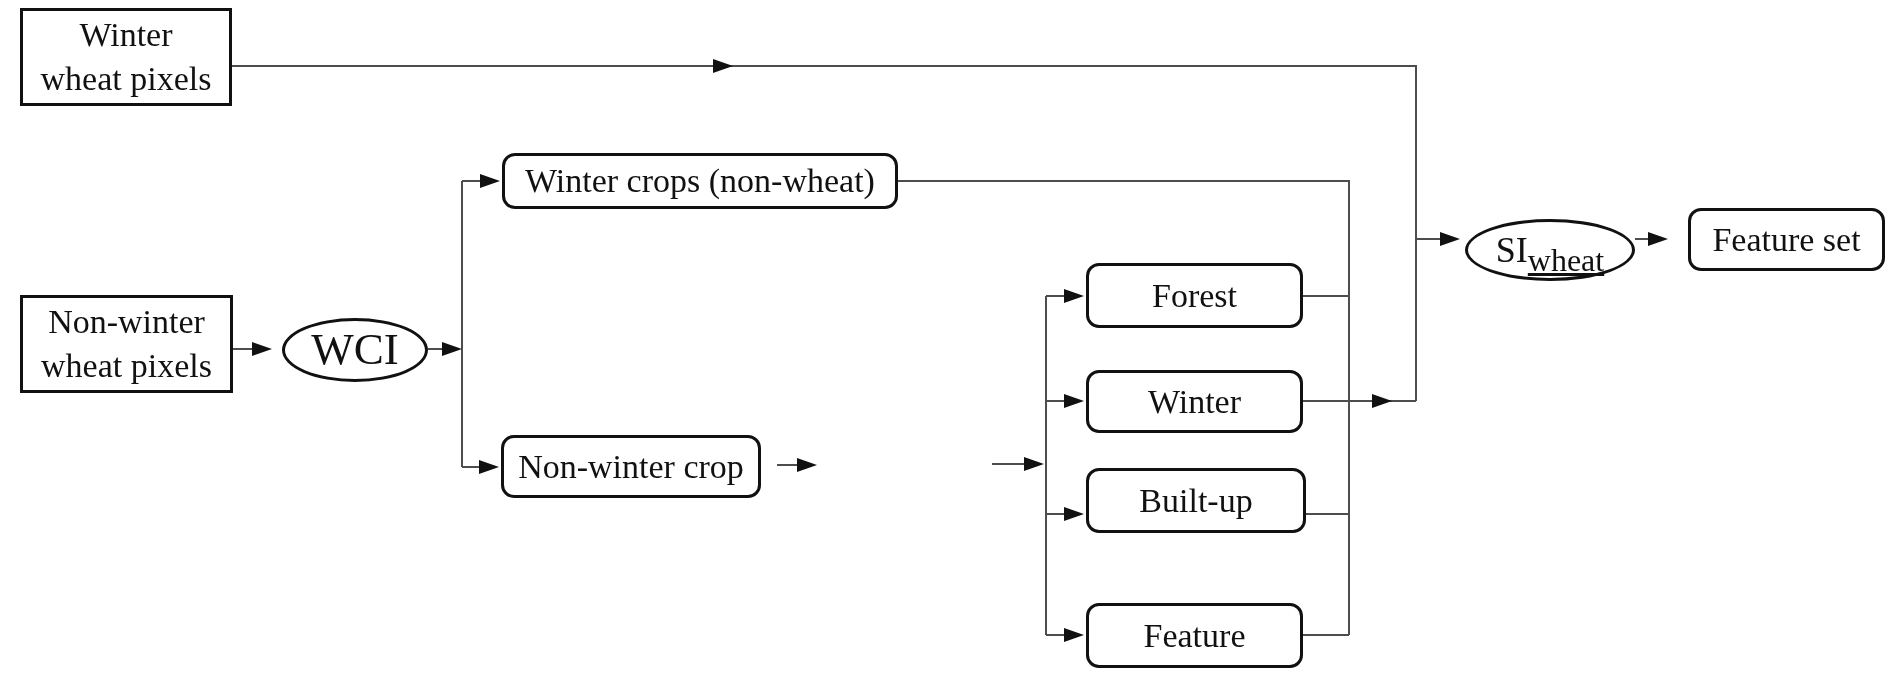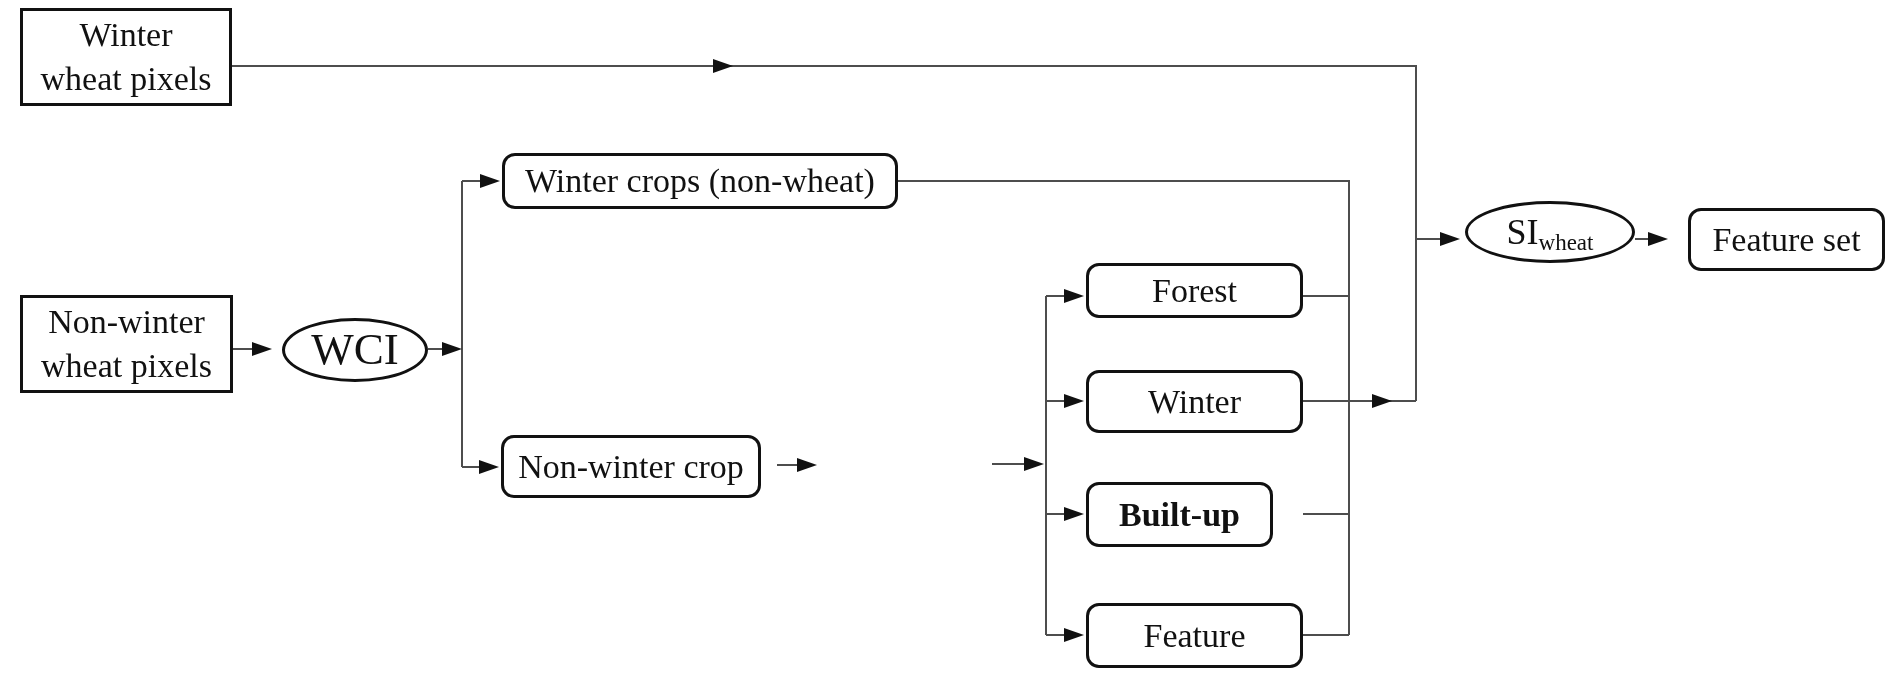--- a/index.html
+++ b/index.html
@@ -33,31 +33,32 @@
   }
   .rect    { border-radius: 0; }
   .rounded { border-radius: 13px; }
   .ellipse { border-radius: 50%; font-size: 45px; }
   .node-winter-wheat     { left: 20px;  top: 8px;  width: 212px; height: 98px; }
   .node-non-winter-wheat { left: 20px;  top: 295px; width: 213px; height: 98px; }
   .node-wci              { left: 282px; top: 318px; width: 146px; height: 64px; }
   .node-winter-crops     { left: 502px; top: 153px; width: 396px; height: 56px; text-align: right; }
   .node-non-winter-crop  { left: 501px; top: 435px; width: 260px; height: 63px; }
   .node-ndvi             { left: 822px; top: 430px; width: 170px; height: 68px; }
-  .node-forest           { left: 1086px; top: 263px; width: 217px; height: 55px; }
+  .node-forest           { left: 1086px; top: 263px; width: 217px; height: 65px; }
   .node-water            { left: 1086px; top: 370px; width: 217px; height: 63px; }
-  .node-built-up         { left: 1086px; top: 482px; width: 187px; height: 65px; font-weight: bold; }
+  .node-built-up         { left: 1086px; top: 468px; width: 220px; height: 65px; }
   .node-others           { left: 1086px; top: 603px; width: 217px; height: 65px; }
-  .node-si-wheat         { left: 1465px; top: 201px; width: 170px; height: 62px; flex-direction: row; font-size: 36px; align-items: center; }
+  .node-si-wheat         { left: 1465px; top: 219px; width: 170px; height: 62px; flex-direction: row; font-size: 36px; align-items: center; }
   .node-feature-set      { left: 1676px; top: 208px; width: 197px; height: 63px; margin-left: 12px; }
   .sub {
-    font-size: 23px;
+    font-size: 32px;
     position: relative;
     top: 10px;
     line-height: 1;
+    text-decoration: underline;
   }
 </style>
 </head>
 <body>
 
 <div id="canvas">
 
   <svg id="edges" viewBox="0 0 1892 688" xmlns="http://www.w3.org/2000/svg">
     <g stroke="#4d4d4d" stroke-width="2" fill="none">
       <path d="M232 66 H1416 V401"></path>

